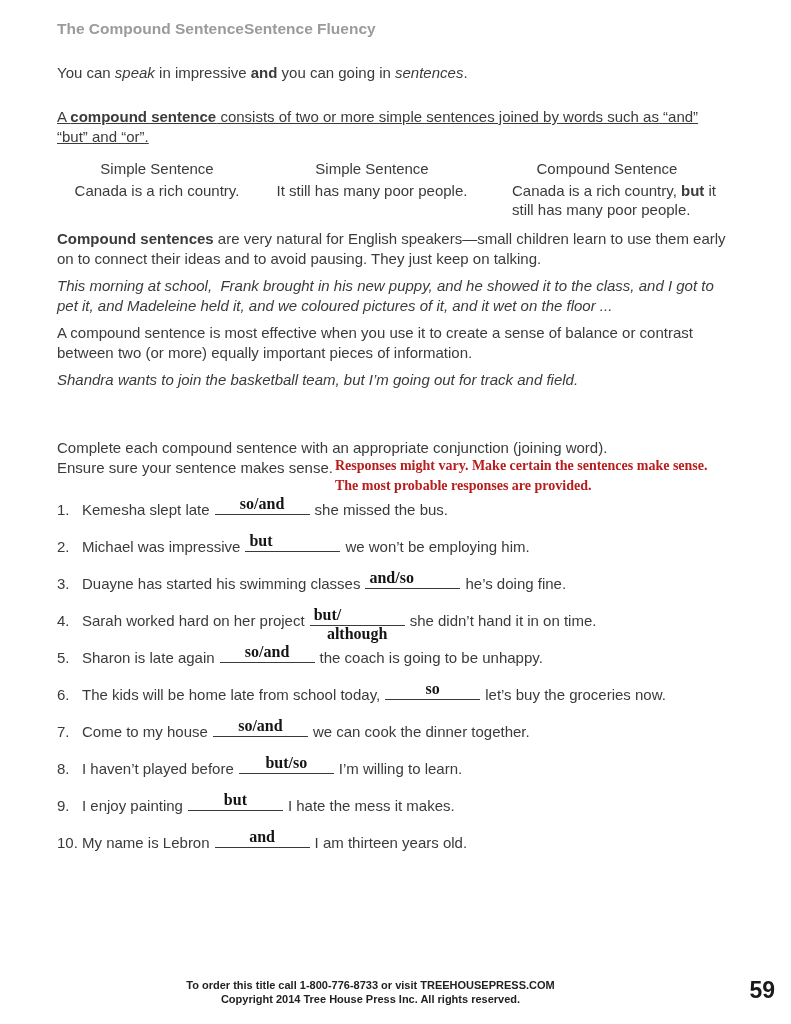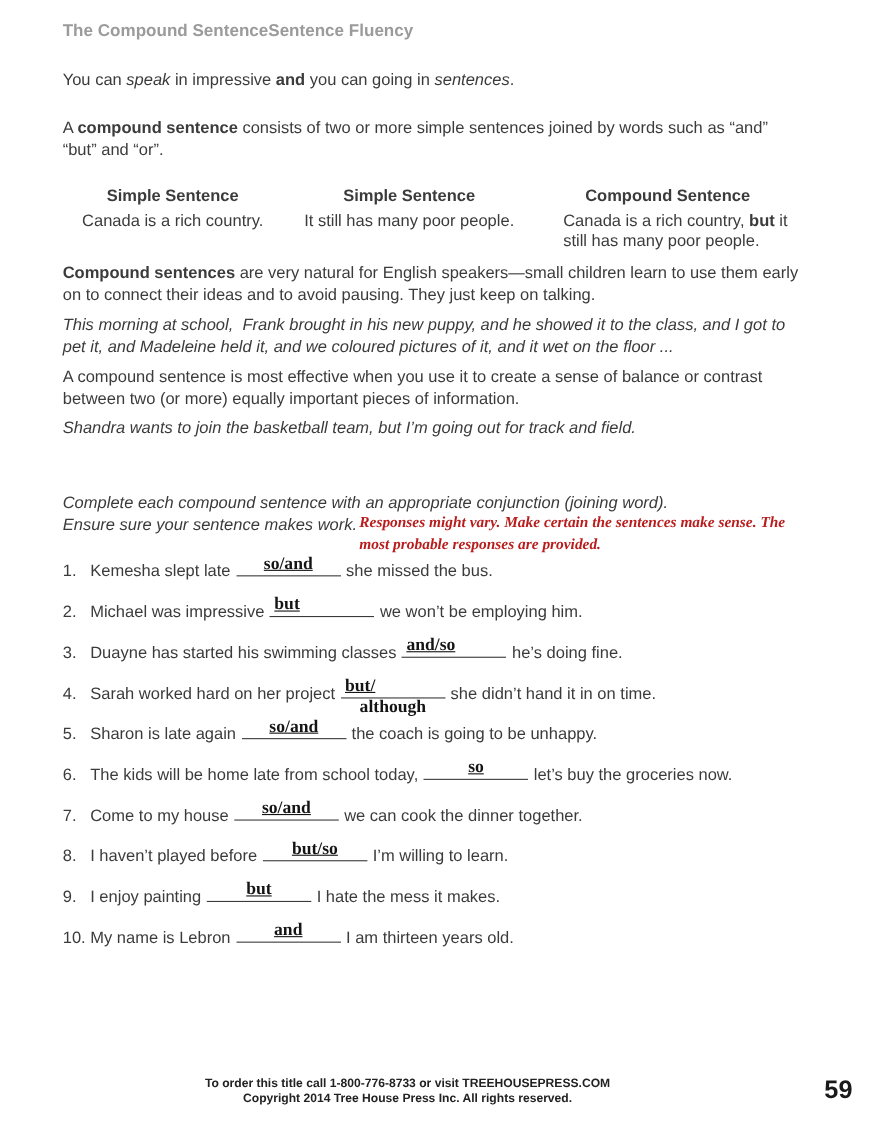--- a/index.html
+++ b/index.html
@@ -14,35 +14,35 @@
   .content { padding: 20px 62px 0 57px; }
 
   .hdr {
     display: flex; justify-content: flex-start;
     font-weight: bold; font-size: 15.5px; color: #9b9b9b;
     margin-bottom: 25px;
   }
 
   .para { font-size: 15px; line-height: 20px; margin: 0; }
   .p1 { margin-bottom: 24px; }
-  .p2 { margin-bottom: 22px; }
+  .p2 { margin-bottom: 12px; text-decoration: underline; }
   .bodypara { margin-bottom: 7px; }
   .italic { font-style: italic; }
   .b { font-weight: bold; font-style: normal; }
   .last-intro { margin-bottom: 48px; }
 
   .ex-table { display: flex; margin-bottom: 9px; font-size: 15px; line-height: 19.5px; }
   .col1 { width: 200px; text-align: center; }
   .col2 { width: 230px; text-align: center; }
   .col3 { width: 240px; }
-  .col-h { font-weight: bold; text-align: center; margin-bottom: 2px; }
+  .col-h { font-weight: normal; text-align: center; margin-bottom: 2px; }
   .col3 .col-body { padding-left: 25px; text-align: left; }
   .ex-table + .para { margin-top: 0; }
 
-  .instr { font-size: 15px; line-height: 20px; font-style: italic; }
+  .instr { font-size: 15px; line-height: 20px; }
   .instr2-row { display: flex; align-items: flex-start; }
   .instr2-text { white-space: nowrap; }
   .note {
     font-family: cursive;
     font-weight: 600;
     font-size: 14px; line-height: 20.5px;
     color: #b91c1c;
     width: 388px;
     margin-left: 2px;
     margin-top: -2px;
@@ -60,21 +60,20 @@
     margin: 0 5px;
     vertical-align: baseline;
   }
   .answer {
     position: absolute; left: 0; right: 0; bottom: 1px;
     text-align: center;
     font-family: cursive;
     font-weight: 700; font-size: 16px; line-height: 18px;
     color: #141414;
     white-space: nowrap;
-    text-decoration: underline;
   }
   .answer.align-left { text-align: left; padding-left: 4px; }
   .answer-below {
     position: absolute; left: 0; right: 0; top: 4px;
     text-align: center;
     font-family: cursive;
     font-weight: 700; font-size: 16px; line-height: 18px;
     color: #141414;
     white-space: nowrap;
   }
@@ -125,21 +124,21 @@
   <p class="para bodypara italic">This morning at school,&nbsp; Frank brought in his new puppy, and he showed it to the class, and I got to pet it, and Madeleine held it, and we coloured pictures of it, and it wet on the floor ...</p>
 
 
   <p class="para bodypara">A compound sentence is most effective when you use it to create a sense of balance or contrast between two (or more) equally important pieces of information.</p>
 
   <p class="para italic last-intro">Shandra wants to join the basketball team, but I’m going out for track and field.</p>
 
   <div class="instr">
     <div>Complete each compound sentence with an appropriate conjunction (joining word).</div>
     <div class="instr2-row">
-      <span class="instr2-text">Ensure sure your sentence makes work.</span>
+      <span class="instr2-text">Ensure sure your sentence makes sense.</span>
       <span class="note">Responses might vary. Make certain the sentences make sense. The most probable responses are provided.</span>
     </div>
   </div>
 
   <div class="questions">
 
     <div class="q">
       <span class="q-num">1.</span>
       <span class="q-text"><span>Kemesha slept late</span><span class="blank"><span class="answer">so/and</span></span><span>she missed the bus.</span></span>
     </div>

